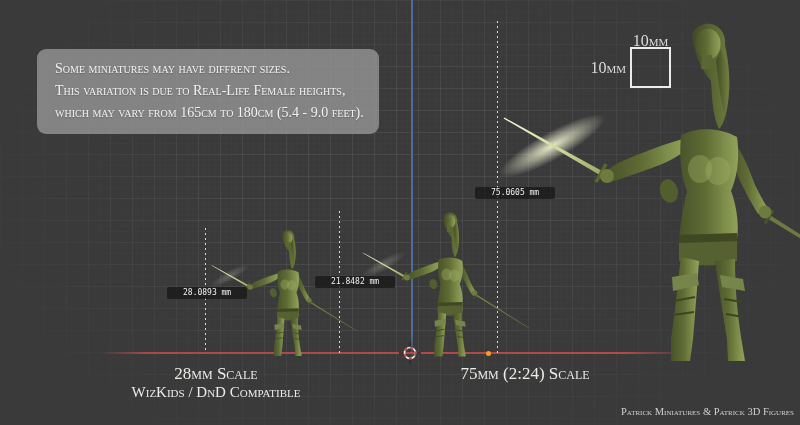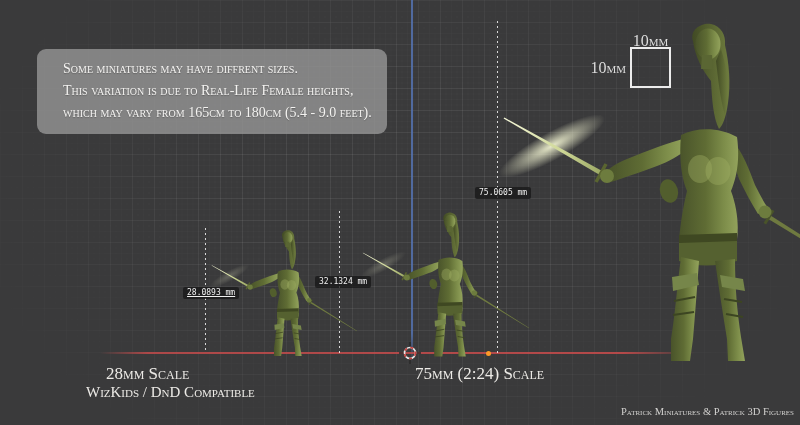--- a/index.html
+++ b/index.html
@@ -31,21 +31,21 @@
   }
   .origin-dot{
     position:absolute; left:486px; top:351px; width:5px; height:5px;
     border-radius:50%; background:#ff9a28;
   }
   
   .info-box{
     position:absolute; left:37px; top:49px;
     background:rgba(148,148,148,0.82);
     border-radius:9px;
-    padding:9px 15px 10px 26px;
+    padding:9px 15px 10px 18px;
     color:#f4f3f1;
     font-variant:small-caps;
     font-size:14px; line-height:22px;
     white-space:nowrap;
     text-shadow:0 1px 1px rgba(0,0,0,0.25);
   }
   
   .ref-square{
     position:absolute; left:630px; top:47px; width:41px; height:41px;
     border:2px solid #ececec; box-sizing:border-box;
@@ -65,30 +65,30 @@
   .mline{
     position:absolute; width:1px;
     background-image:repeating-linear-gradient(to bottom, rgba(245,245,245,0.85) 0 2px, transparent 2px 5px);
   }
   .mchip{
     position:absolute;
     background:rgba(24,24,24,0.78);
     color:#f0f0f0;
     font-family:"DejaVu Sans Mono", monospace;
     font-size:8px; line-height:10px;
-    padding:1px 4px; border-radius:2px;
+    padding:1px 16px; border-radius:2px;
     white-space:nowrap;
   }
   
   .scale-label{
-    position:absolute; top:364px; width:220px; 
+    position:absolute; top:364px; width:220px; text-align:center;
     color:#edebe7; font-variant:small-caps; font-size:17px; line-height:19px;
   }
   .scale-sub{
-    position:absolute; top:384px; width:260px; 
+    position:absolute; top:384px; width:260px; text-align:center;
     color:#edebe7; font-variant:small-caps; font-size:15px; line-height:17px;
   }
   .credit{
     position:absolute; right:6px; top:406px;
     color:#d3d2d0; font-variant:small-caps; font-size:10.5px;
   }
   
   .cursor3d{ position:absolute; left:399px; top:342px; }
 </style>
 </head>
@@ -189,22 +189,22 @@
   <div class="fig fig-75" style="left:277px; bottom:70px;">
     <svg width="410" height="342" viewBox="-215 -8 410 342">
         <use href="#warrior"></use>
       </svg>
   </div>
 
   <div class="mline" style="left:205px; top:228px; height:125px;"></div>
   <div class="mline" style="left:339px; top:211px; height:142px;"></div>
   <div class="mline" style="left:497px; top:21px;  height:332px;"></div>
 
-  <div class="mchip" style="left:183px; top:287px;text-decoration:underline;">28.0893 mm</div>
-  <div class="mchip" style="left:315px; top:276px;">32.1324 mm</div>
+  <div class="mchip" style="left:167px; top:287px;">28.0893 mm</div>
+  <div class="mchip" style="left:315px; top:276px;">21.8482 mm</div>
   <div class="mchip" style="left:475px; top:187px;">75.0605 mm</div>
 
   <svg class="cursor3d" width="22" height="22">
     <line x1="11" y1="0" x2="11" y2="5" stroke="#2a2a2a" stroke-width="1.5"></line>
     <line x1="11" y1="17" x2="11" y2="22" stroke="#2a2a2a" stroke-width="1.5"></line>
     <line x1="0" y1="11" x2="5" y2="11" stroke="#2a2a2a" stroke-width="1.5"></line>
     <line x1="17" y1="11" x2="22" y2="11" stroke="#2a2a2a" stroke-width="1.5"></line>
     <circle cx="11" cy="11" r="5.5" fill="none" stroke="#e8e8e8" stroke-width="1.6"></circle>
     <circle cx="11" cy="11" r="5.5" fill="none" stroke="#c8413e" stroke-width="1.6" stroke-dasharray="3 3.4"></circle>
   </svg>

